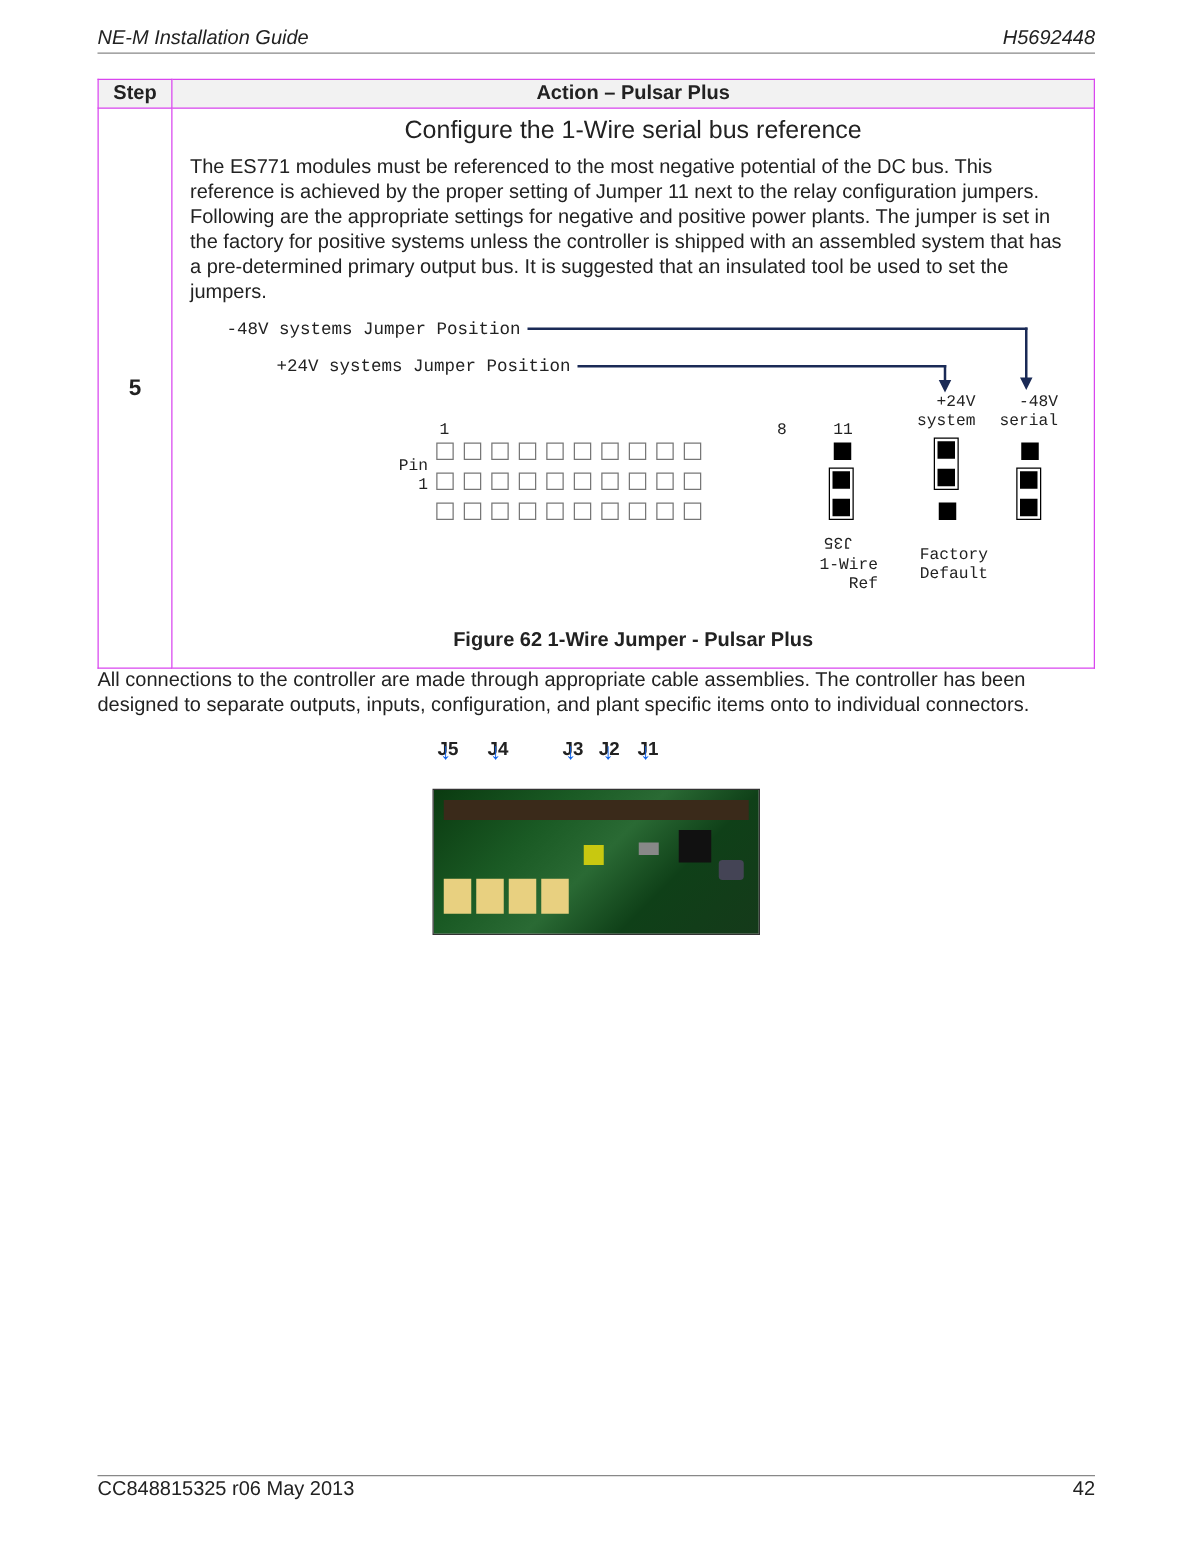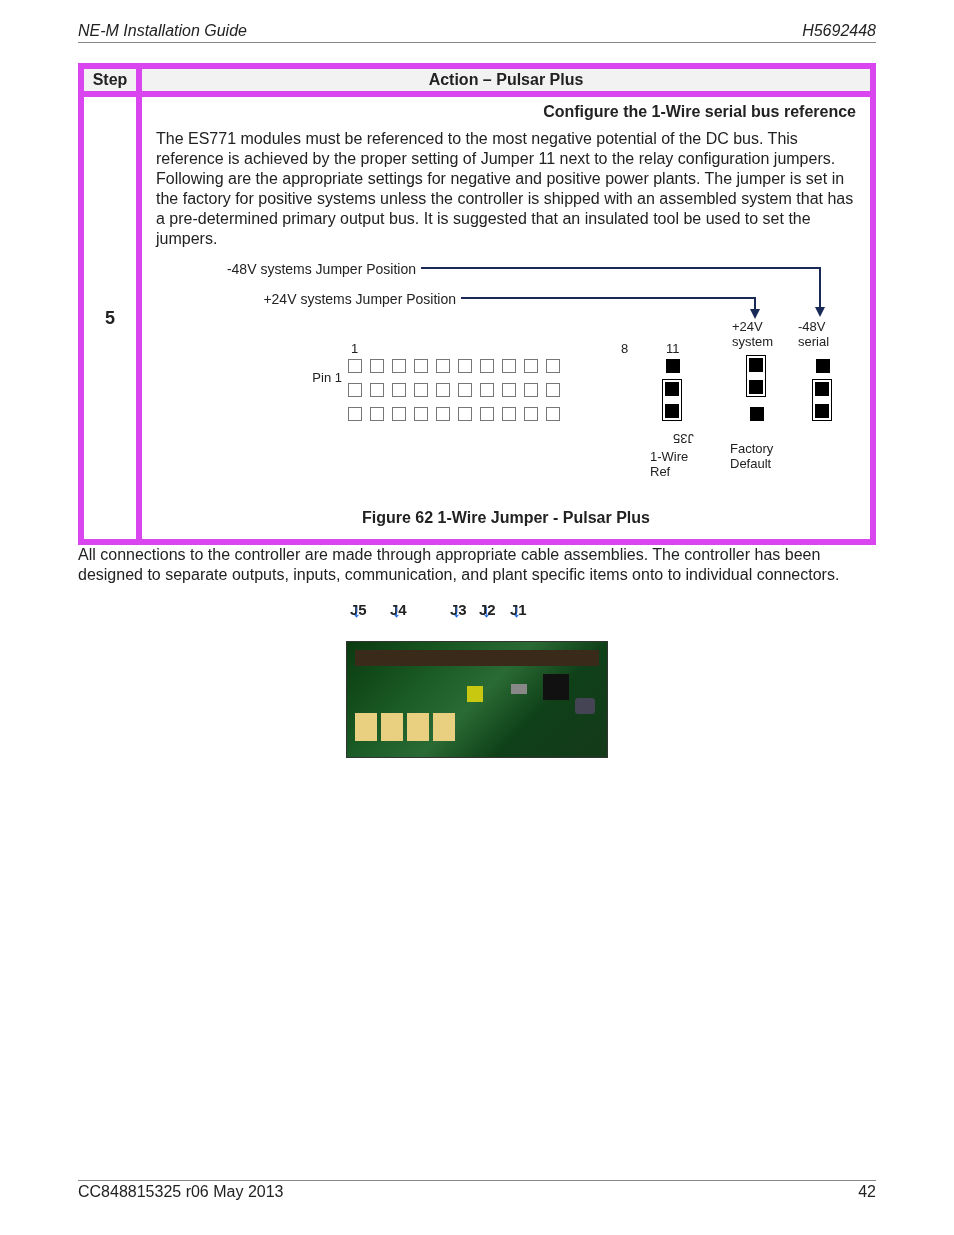--- a/index.html
+++ b/index.html
@@ -26,62 +26,62 @@
     border-bottom: 1px solid #888;
     padding-bottom: 2px;
     margin-bottom: 20px;
     font-weight: 400;
   }
   table.main {
     border-collapse: collapse;
     width: 100%;
   }
   table.main th, table.main td {
-    border: 6px solid #d946ef;
+    border: 1px solid #d946ef;
   }
   table.main th {
     background: #f2f2f2;
     text-align: center;
     font-weight: 700;
     font-size: 16px;
     padding: 2px 4px;
   }
   .step-col {
     width: 50px;
     text-align: center;
     vertical-align: middle;
     font-weight: 700;
     font-size: 18px;
   }
   .action-cell {
     padding: 6px 14px 12px 14px;
     vertical-align: top;
   }
   .subhead {
-    text-align: right;
-    font-weight: 700;
-    font-size: 16px;
+    text-align: center;
+    font-weight: 400;
+    font-size: 20px;
     margin-bottom: 8px;
   }
   .bodytext {
     font-size: 16px;
     line-height: 1.25;
   }
   .fig-caption {
     text-align: center;
     font-weight: 700;
     font-size: 16px;
     margin-top: 10px;
   }
   .diagram {
     position: relative;
     width: 700px;
     height: 240px;
     margin: 10px auto 0 auto;
-    font-family: Liberation Sans, sans-serif;
+    font-family: Liberation Mono, monospace;
   }
   .jumper-label {
     position: absolute;
     font-size: 14px;
     text-align: right;
     white-space: nowrap;
   }
   .navy-line {
     position: absolute;
     background: #1a2a56;
@@ -111,21 +111,21 @@
   }
   .pin-outline {
     display: inline-block;
     border: 1px solid #000;
     padding: 2px;
     vertical-align: top;
   }
   .tiny {
     position: absolute;
     font-size: 13px;
-    text-align: left;
+    text-align: right;
   }
   h3.section {
     font-size: 17px;
     font-weight: 700;
     margin: 28px 0 8px 0;
   }
   .board-fig {
     width: 270px;
     margin: 16px auto 0 auto;
     text-align: center;
@@ -269,21 +269,21 @@
           <div class="tiny" style="left:574px; top:182px; width:60px; white-space:pre;">Factory
 Default</div>
         </div>
 
         <div class="fig-caption">Figure 62 1-Wire Jumper - Pulsar Plus</div>
       </td>
     </tr>
   </tbody>
     </table>
 
-  <div class="bodytext">All connections to the controller are made through appropriate cable assemblies. The controller has been designed to separate outputs, inputs, communication, and plant specific items onto to individual connectors.</div>
+  <div class="bodytext">All connections to the controller are made through appropriate cable assemblies. The controller has been designed to separate outputs, inputs, configuration, and plant specific items onto to individual connectors.</div>
 
   <div class="board-fig">
     <div class="board-labels">
       <span style="left:8px;">J5</span>
       <span style="left:48px;">J4</span>
       <span style="left:108px;">J3</span>
       <span style="left:137px;">J2</span>
       <span style="left:168px;">J1</span>
       <span class="board-arrow" style="left:10px;">↓</span>
       <span class="board-arrow" style="left:50px;">↓</span>

